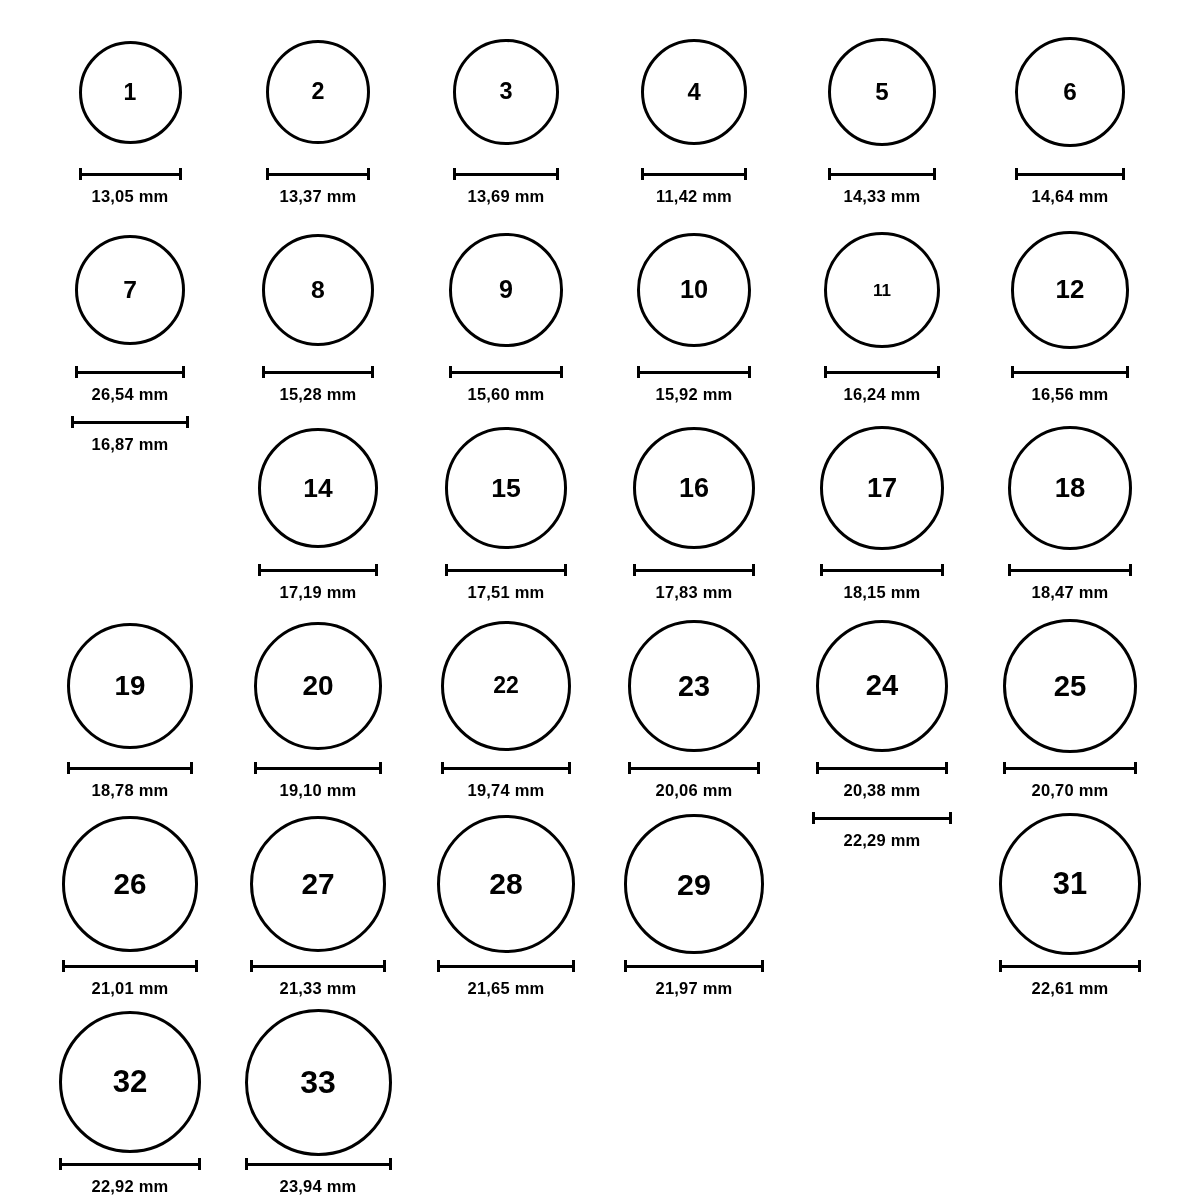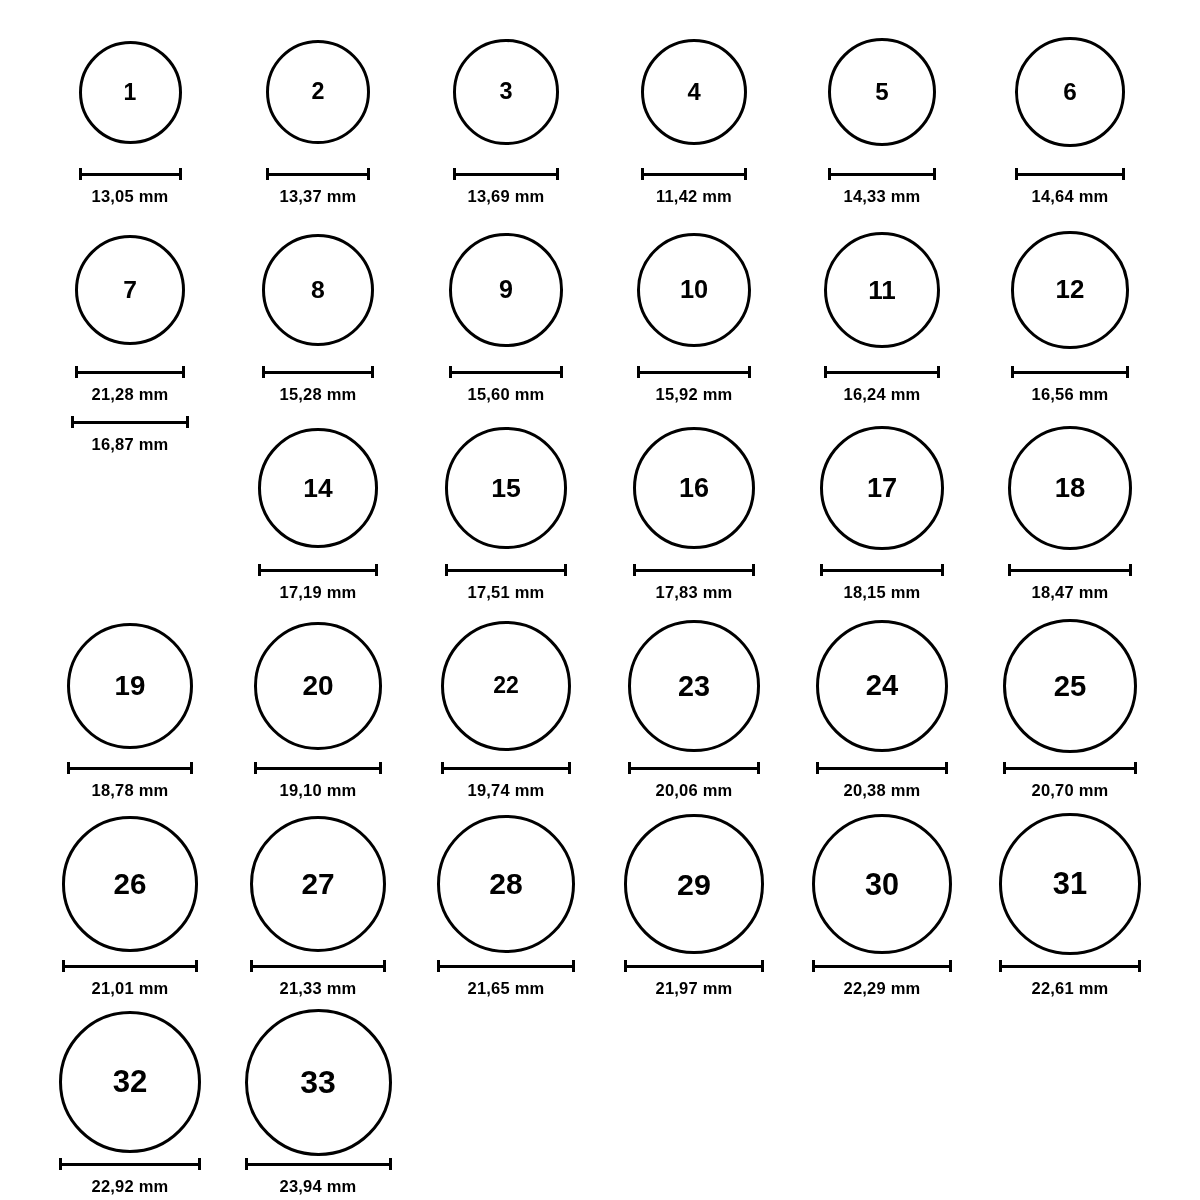--- a/index.html
+++ b/index.html
@@ -172,21 +172,21 @@
         <div class="ring-wrap">
           <div class="ring" style="width: 110.717px; height: 110.717px;">
             <span class="ring-label" style="font-size: 24.6px;">7</span>
           </div>
         </div>
         <div class="measure" style="width: 110.717px;">
           <div class="bar-line" style="width: 110.717px;"></div>
           <div class="cap left"></div>
           <div class="cap right"></div>
         </div>
-        <div class="mm-label">21,28 mm</div>
+        <div class="mm-label">26,54 mm</div>
       </div>
       <div class="cell">
         <div class="ring-wrap">
           <div class="ring" style="width: 112.01px; height: 112.01px;">
             <span class="ring-label" style="font-size: 24.8px;">8</span>
           </div>
         </div>
         <div class="measure" style="width: 112.01px;">
           <div class="bar-line" style="width: 112.01px;"></div>
           <div class="cap left"></div>
@@ -216,21 +216,21 @@
         <div class="measure" style="width: 114.596px;">
           <div class="bar-line" style="width: 114.596px;"></div>
           <div class="cap left"></div>
           <div class="cap right"></div>
         </div>
         <div class="mm-label">15,92 mm</div>
       </div>
       <div class="cell">
         <div class="ring-wrap">
           <div class="ring" style="width: 115.889px; height: 115.889px;">
-            <span class="ring-label" style="font-size: 26px;">11</span>
+            <span class="ring-label" style="font-size: 17px;">11</span>
           </div>
         </div>
         <div class="measure" style="width: 115.889px;">
           <div class="bar-line" style="width: 115.889px;"></div>
           <div class="cap left"></div>
           <div class="cap right"></div>
         </div>
         <div class="mm-label">16,24 mm</div>
       </div>
       <div class="cell">
@@ -443,25 +443,20 @@
           </div>
         </div>
         <div class="measure" style="width: 139.04px;">
           <div class="bar-line" style="width: 139.04px;"></div>
           <div class="cap left"></div>
           <div class="cap right"></div>
         </div>
         <div class="mm-label">21,97 mm</div>
       </div>
       <div class="cell">
-        <div class="ring-wrap">
-          <div class="ring" style="width: 140.333px; height: 140.333px;">
-            <span class="ring-label" style="font-size: 30.6px;">30</span>
-          </div>
-        </div>
         <div class="measure" style="width: 140.333px;">
           <div class="bar-line" style="width: 140.333px;"></div>
           <div class="cap left"></div>
           <div class="cap right"></div>
         </div>
         <div class="mm-label">22,29 mm</div>
       </div>
       <div class="cell">
         <div class="ring-wrap">
           <div class="ring" style="width: 141.626px; height: 141.626px;">

